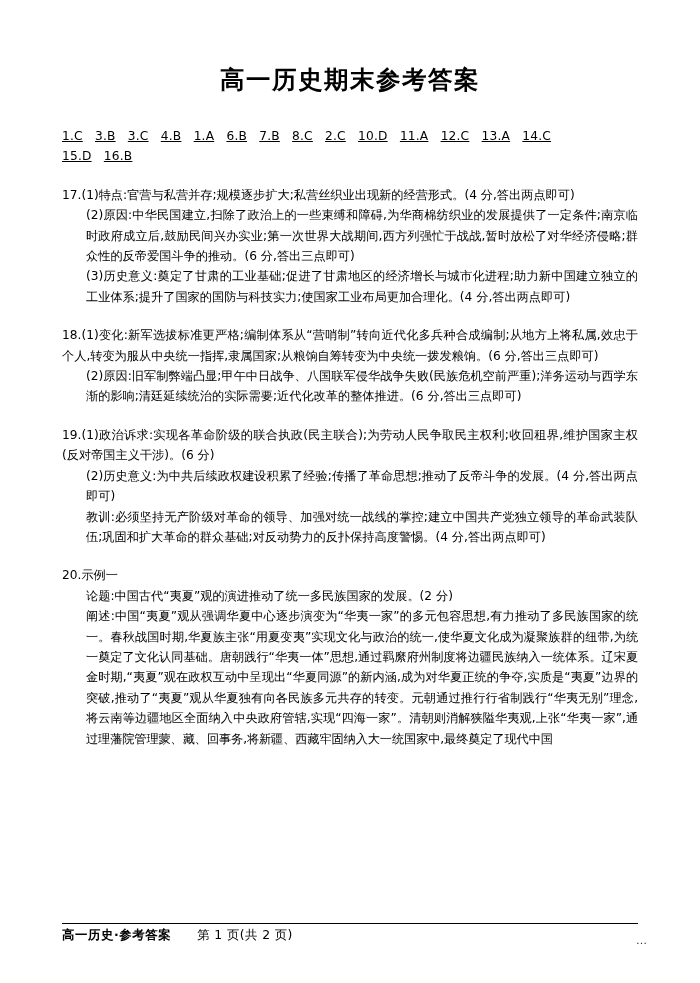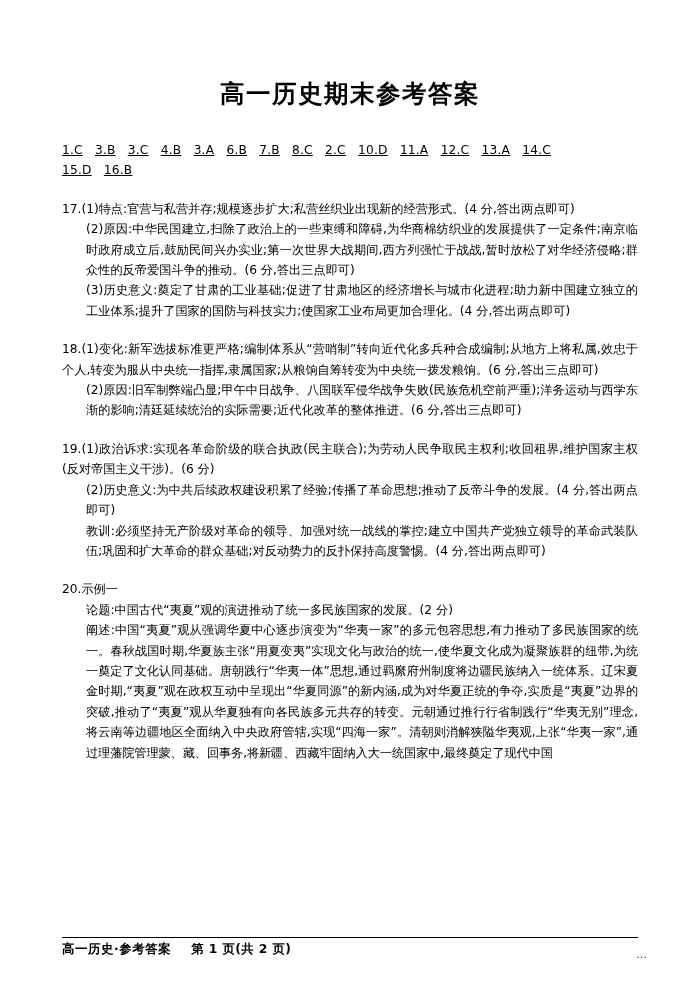--- a/index.html
+++ b/index.html
@@ -20,21 +20,21 @@
     width: 700px;
     height: 983px;
     box-sizing: border-box;
     padding: 0 62px;
   }
   .doc-title {
     text-align: center;
     font-size: 24.5px;
     font-weight: bold;
     letter-spacing: 1.5px;
-    margin: 14px;
+    margin: 0;
     padding-top: 63px;
     font-family: "DejaVu Serif", "Liberation Serif", serif;
   }
   .body-block {
     margin-top: 30px;
     font-size: 12.2px;
     line-height: 20.4px;
     text-align: justify;
   }
   .obj-line {
@@ -76,22 +76,22 @@
     display: flex;
     align-items: center;
     font-size: 12.4px;
   }
   .footer-left {
     font-weight: bold;
     letter-spacing: 0.6px;
     text-align: center;
   }
   .footer-center {
-    margin-left: 20px;
-    font-weight: bold;
+    margin-left: 26px;
+    font-weight: normal;
     letter-spacing: 0.4px;
   }
   .footer-dots {
     position: absolute;
     right: 52px;
     bottom: 2px;
     font-size: 11px;
     letter-spacing: 1px;
     color: #333;
   }
@@ -106,21 +106,21 @@
 
   <h1 class="doc-title">高一历史期末参考答案</h1>
 
   <div class="body-block">
 
     <div class="obj-line">
       <span class="item">1.C</span>&nbsp;&nbsp;
       <span class="item">3.B</span>&nbsp;&nbsp;
       <span class="item">3.C</span>&nbsp;&nbsp;
       <span class="item">4.B</span>&nbsp;&nbsp;
-      <span class="item">3.A</span>&nbsp;&nbsp;
+      <span class="item">1.A</span>&nbsp;&nbsp;
       <span class="item">6.B</span>&nbsp;&nbsp;
       <span class="item">7.B</span>&nbsp;&nbsp;
       <span class="item">8.C</span>&nbsp;&nbsp;
       <span class="item">2.C</span>&nbsp;&nbsp;
       <span class="item">10.D</span>&nbsp;&nbsp;
       <span class="item">11.A</span>&nbsp;&nbsp;
       <span class="item">12.C</span>&nbsp;&nbsp;
       <span class="item">13.A</span>&nbsp;&nbsp;
       <span class="item">14.C</span>
     </div>

